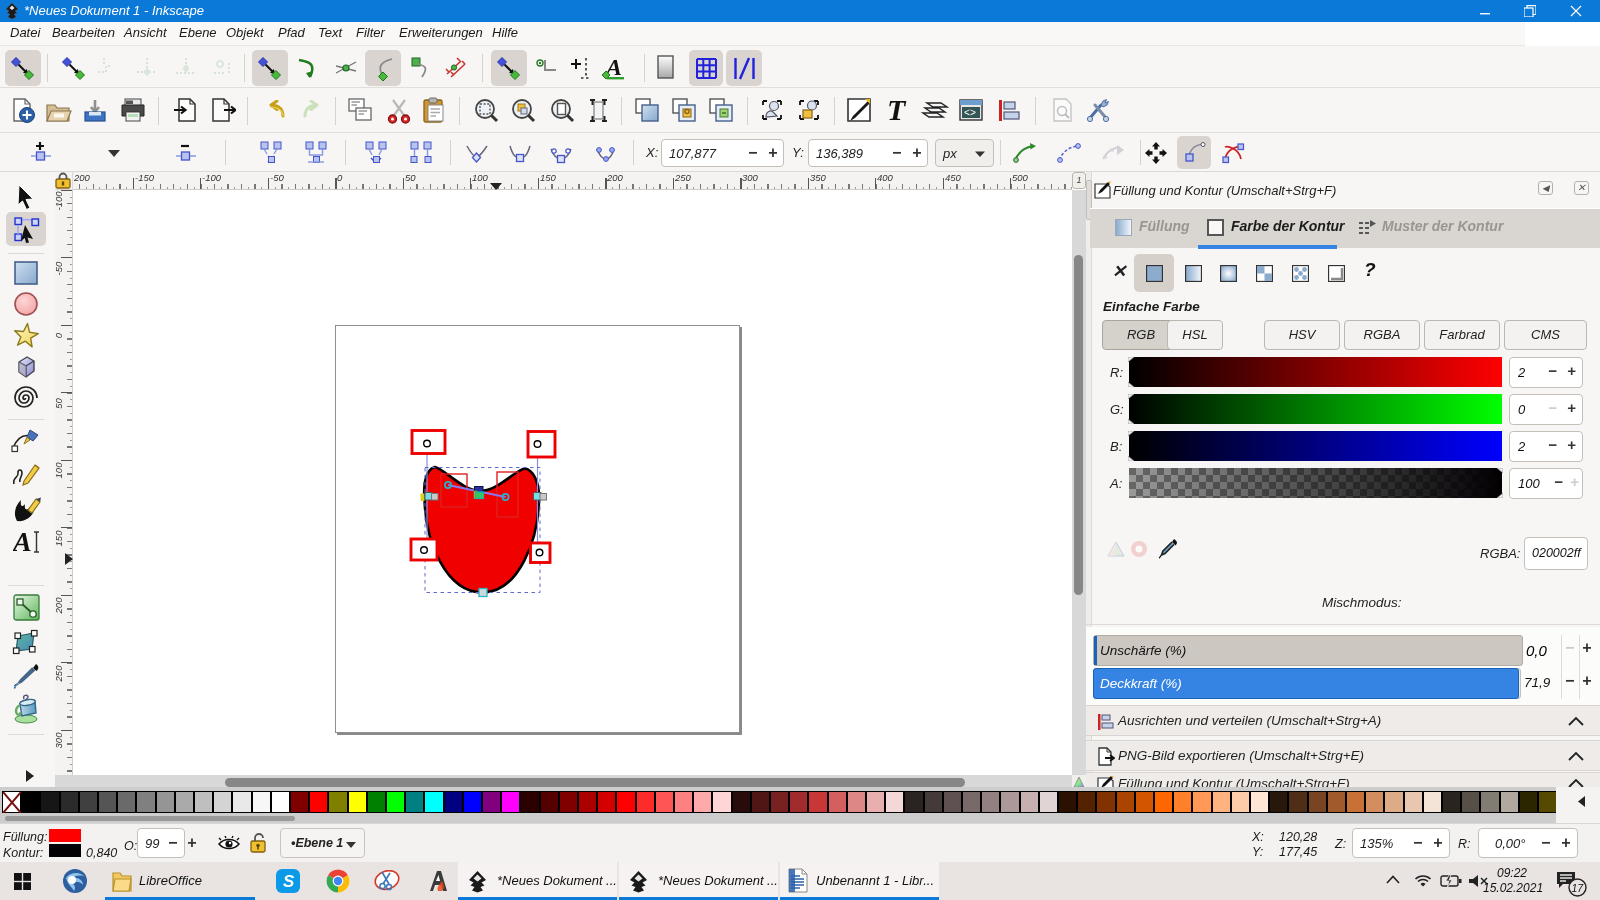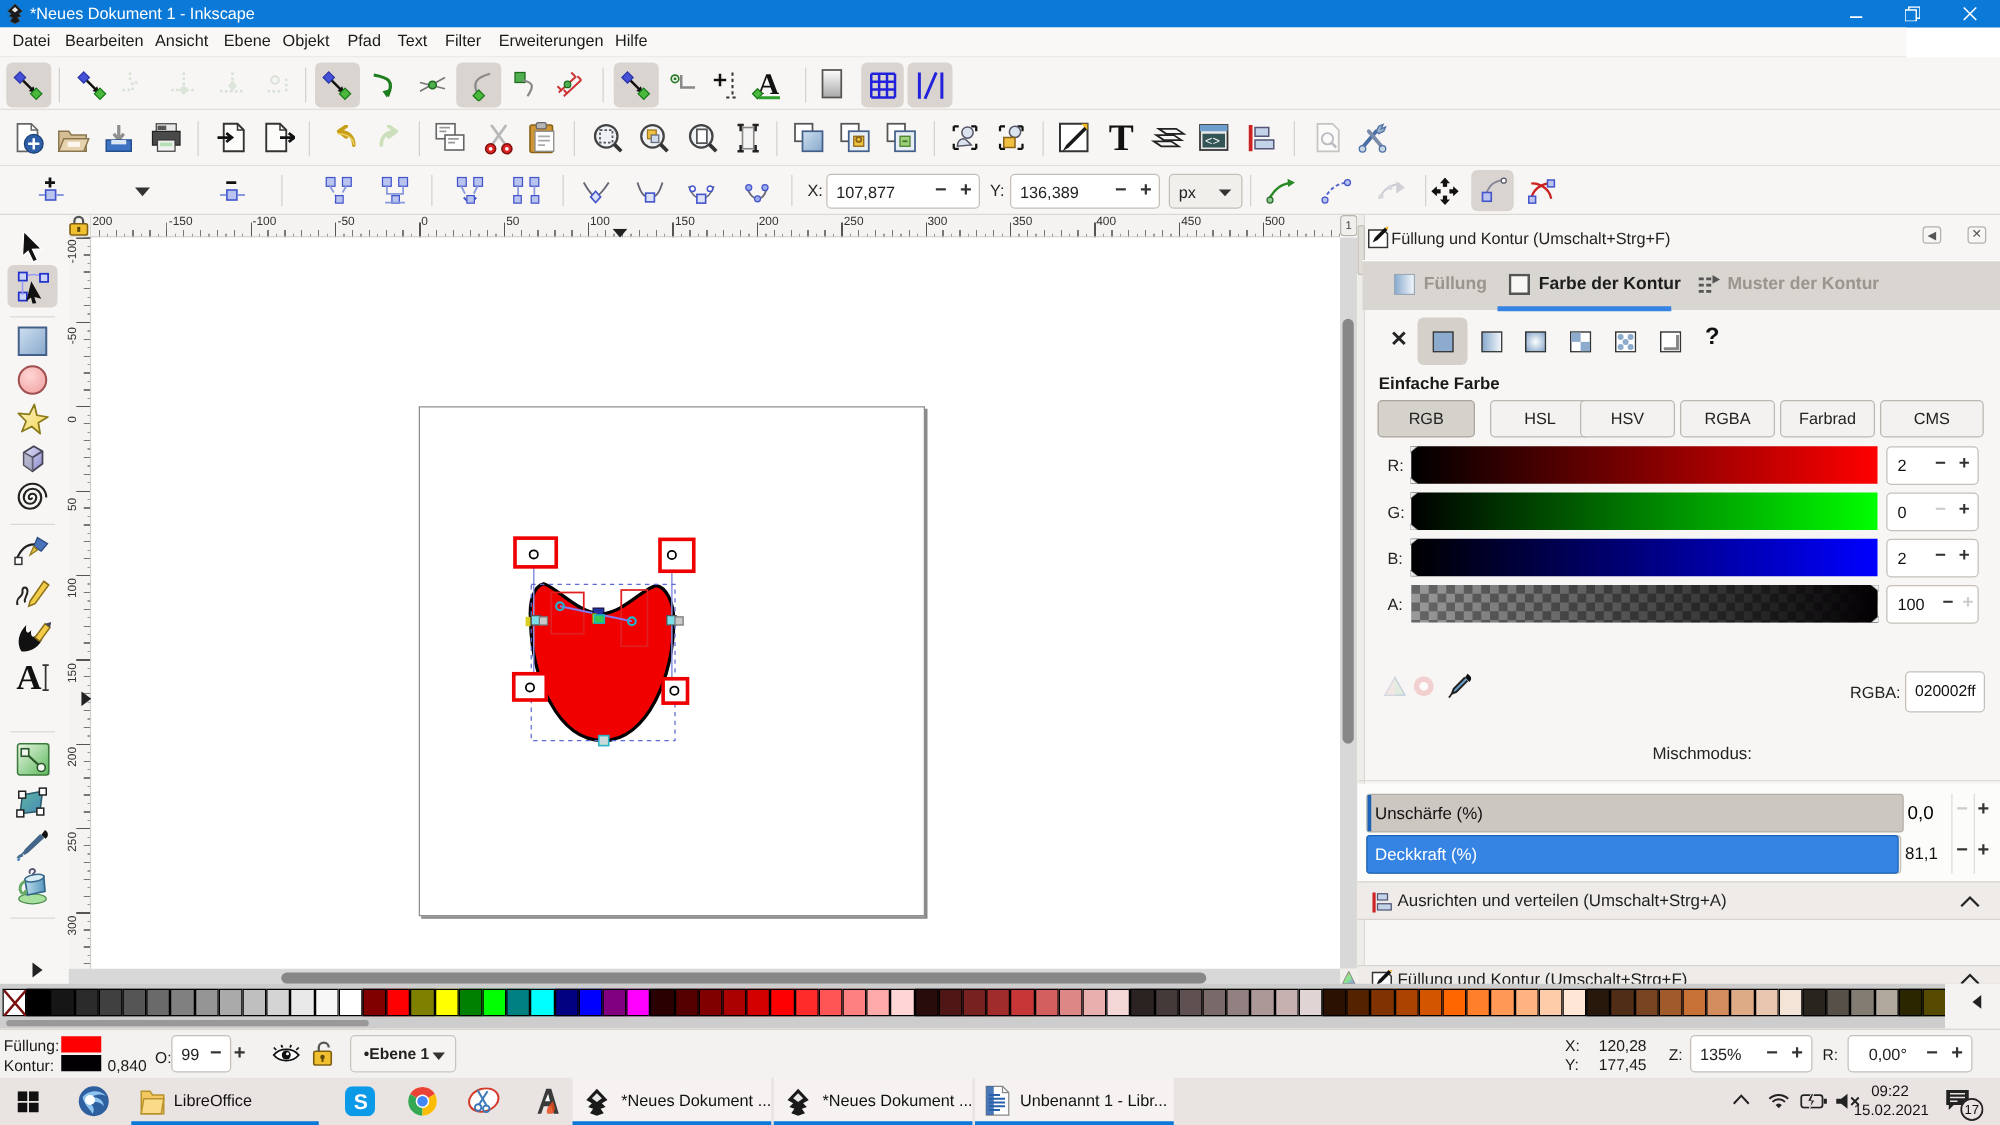--- a/index.html
+++ b/index.html
@@ -1,18 +1,18 @@
 <!DOCTYPE html>
 <html><head>
 <meta charset="utf-8">
 <style>
 * { margin:0; padding:0; box-sizing:border-box; }
 html,body { width:1600px; height:900px; overflow:hidden; }
 body { font-family:"Liberation Sans", sans-serif; position:relative; background:#fff; }
-#app { position:absolute; left:0; top:0; width:1600px; height:900px; }
+#app { position:absolute; left:0; top:0; width:1600px; height:900px;font-style:italic; }
 .abs { position:absolute; }
 
 #titlebar { left:0; top:0; width:1600px; height:22px; background:#0a79d7; color:#fff; }
 #titlebar .title { position:absolute; left:24px; top:3px; font-size:13px; }
 
 #menubar { left:0; top:22px; width:1525px; height:24px; background:#f9f8f7; color:#1a1a1a; font-size:13px; border-bottom:1px solid #e8e6e3; }
 #menubar span { position:absolute; top:3px; }
 
 #row1 { left:0; top:46px; width:1600px; height:42px; background:#f7f6f4; border-bottom:1px solid #e2dfdb; }
 #row2 { left:0; top:88px; width:1600px; height:45px; background:#f7f6f4; border-bottom:1px solid #e2dfdb; }
@@ -749,21 +749,21 @@
         <circle cx="4.5" cy="12.5" r="2.4" fill="#8cabcd"></circle>
         <circle cx="12.5" cy="12.5" r="2.4" fill="#8cabcd"></circle>
       </svg>
     <svg style="position:absolute;left:242px;top:93px" width="17" height="17">
         <rect x="0.5" y="0.5" width="16" height="16" fill="#fff" stroke="#333" stroke-width="1.3"></rect>
         <path d="M3 14 L14 14 L14 3" fill="none" stroke="#888" stroke-width="2.4"></path>
       </svg>
     <span style="position:absolute;left:278px;top:87px;font-size:19px;font-weight:bold;color:#111">?</span>
     <span style="position:absolute;left:17px;top:127px;font-size:13.5px;font-weight:bold;color:#1a1a1a">Einfache Farbe</span>
     <div class="rgbtab" style="left:16px;width:78px;background:#d5d1cb;border-color:#aaa49c">RGB</div>
-    <div class="rgbtab" style="left:106px;width:80px">HSL</div>
+    <div class="rgbtab" style="left:81px;width:56px">HSL</div>
     <div class="rgbtab" style="left:178px;width:76px">HSV</div>
     <div class="rgbtab" style="left:258px;width:76px">RGBA</div>
     <div class="rgbtab" style="left:338px;width:76px">Farbrad</div>
     <div class="rgbtab" style="left:418px;width:83px">CMS</div>
     <span class="sliderlabel" style="top:193px">R:</span>
     <div class="slider" style="top:185px;background:linear-gradient(90deg,#000,#f00)">
         <svg width="10" height="30" style="position:absolute;left:-1px;top:0">
           <path d="M0 0 H6 L0 5 Z" fill="#eee" stroke="#999" stroke-width="0.7"></path>
           <path d="M0 30 H6 L0 25 Z" fill="#eee" stroke="#999" stroke-width="0.7"></path>
         </svg>
@@ -835,30 +835,41 @@
         <div style="position:absolute;left:0;top:0;width:3px;height:29px;background:#1c63b8"></div>
       <span style="position:absolute;left:6px;top:7px;font-size:13.5px;color:#111">Unschärfe (%)</span>
       </div>
     <span style="position:absolute;left:440px;top:470px;font-size:15px;color:#000000">0,0</span>
     <span style="position:absolute;left:479px;top:467px;font-size:16px;font-weight:bold;color:#ccc">−</span>
     <span style="position:absolute;left:496px;top:467px;font-size:16px;font-weight:bold;color:#333">+</span>
     <div style="position:absolute;left:7px;top:496px;width:428px;height:31px;background:#efece9;border:1px solid #c4bfb8;border-radius:3px"></div>
     <div style="position:absolute;left:7px;top:496px;width:426px;height:31px;background:#3584e4;border:1px solid #1c63b8;border-radius:3px">
       <span style="position:absolute;left:6px;top:7px;font-size:13.5px;color:#fff">Deckkraft (%)</span>
       </div>
-    <span style="position:absolute;left:438px;top:503px;font-size:13.5px;color:#111">81,1</span>
+    <span style="position:absolute;left:438px;top:503px;font-size:13.5px;color:#111">71,9</span>
     <span style="position:absolute;left:479px;top:500px;font-size:16px;font-weight:bold;color:#333">−</span>
     <span style="position:absolute;left:496px;top:500px;font-size:16px;font-weight:bold;color:#333">+</span>
     <div class="exphdr" style="top:533px">
       <svg style="position:absolute;left:11px;top:7px" width="18" height="18">
           <rect x="1" y="1" width="2.5" height="16" fill="#cc2222"></rect>
           <rect x="5" y="2" width="8" height="5" fill="#c3d3e8" stroke="#557"></rect>
           <rect x="5" y="10" width="11" height="5" fill="#c3d3e8" stroke="#557"></rect>
         </svg>
       <span class="t">Ausrichten und verteilen (Umschalt+Strg+A)</span>
+      <svg style="position:absolute;left:482px;top:10px" width="16" height="10">
+          <path d="M1 9 L8 2 L15 9" fill="none" stroke="#222" stroke-width="1.8"></path>
+        </svg>
+    </div>
+    <div class="exphdr" style="top:568px">
+      <svg style="position:absolute;left:11px;top:6px" width="18" height="19">
+          <path d="M2 1 H10 L14 5 V18 H2 Z" fill="#fff" stroke="#333" stroke-width="1.3"></path>
+          <path d="M10 1 V5 H14" fill="none" stroke="#333"></path>
+          <path d="M8 11 H16 M13 8 L17 11 L13 14" stroke="#111" stroke-width="1.8" fill="none"></path>
+        </svg>
+      <span class="t">PNG-Bild exportieren (Umschalt+Strg+E)</span>
       <svg style="position:absolute;left:482px;top:10px" width="16" height="10">
           <path d="M1 9 L8 2 L15 9" fill="none" stroke="#222" stroke-width="1.8"></path>
         </svg>
     </div>
     <div class="exphdr" style="top:600px;height:18px;border-bottom:none">
       <svg style="position:absolute;left:11px;top:3px" width="17" height="15">
           <path d="M1 14 L1 2 L13 2 L16 5 L16 14 Z" fill="#fff" stroke="#333" stroke-width="1.2"></path>
           <path d="M14 0 L6 8 L4 12 L8 10 L16 2 Z" fill="#111"></path>
           <path d="M14 0 L16 2 L17 -1 Z" fill="#f4b820"></path>
         </svg>

